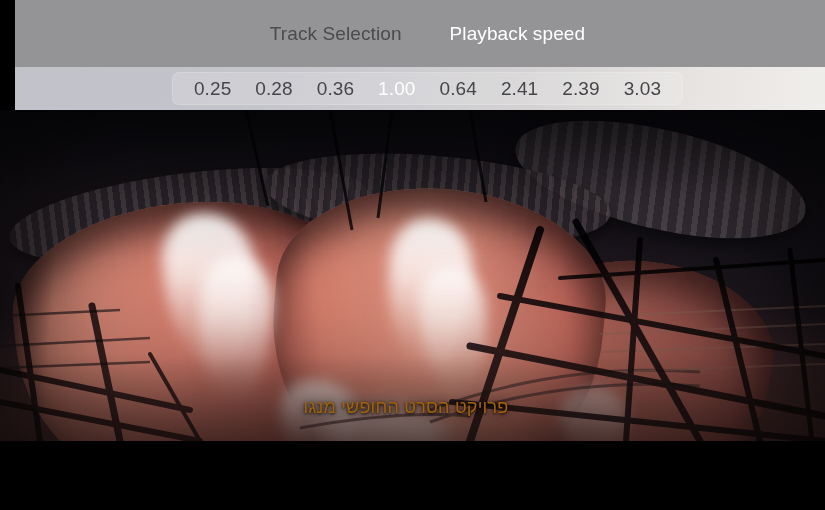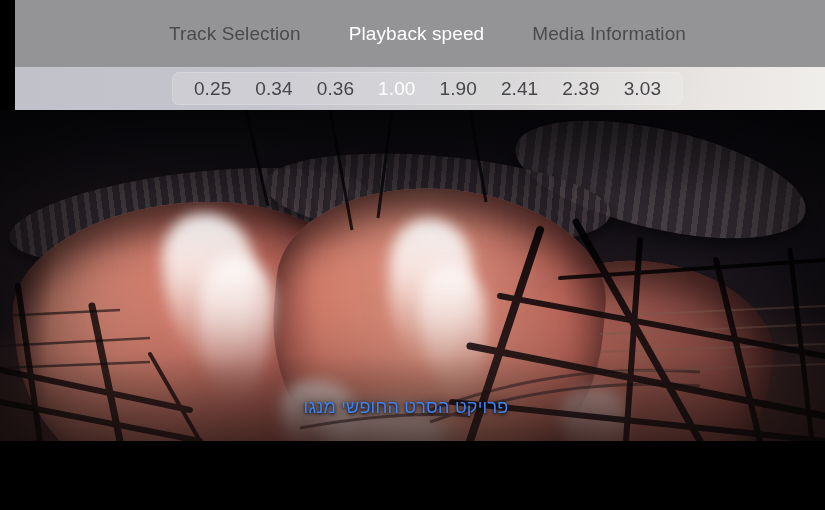--- a/index.html
+++ b/index.html
@@ -111,21 +111,21 @@
   
   #letterbox-bottom {
     position:absolute; left:0; top:441px; width:825px; height:69px; background:#000;
   }
 
   
   #subtitle {
     position:absolute;
     left:0; top:396px; width:812px;
     text-align:center;
-    color:#3b82f6;
+    color:#a16207;
     font-size:18px;
     line-height:22px;
     letter-spacing:.2px;
     direction:rtl;
     text-shadow:0 1px 3px rgba(0,0,0,.95), 0 0 8px rgba(0,0,0,.7);
     pointer-events:none;
   }
 
   
   #overlay-panel {
@@ -246,30 +246,29 @@
 
   <div id="letterbox-bottom"></div>
 
   <div id="subtitle">פרויקט הסרט החופשי מנגו</div>
 
   <div id="overlay-panel">
 
     <div id="tab-bar">
       <div class="tab">Track Selection</div>
       <div class="tab selected">Playback speed</div>
-      <div class="tab">Media Information</div>
     </div>
 
     <div id="speed-bar">
       <div id="speed-options">
         <div class="speed-opt">0.25</div>
-        <div class="speed-opt">0.34</div>
+        <div class="speed-opt">0.28</div>
         <div class="speed-opt">0.36</div>
         <div class="speed-opt selected">1.00</div>
-        <div class="speed-opt">1.90</div>
+        <div class="speed-opt">0.64</div>
         <div class="speed-opt">2.41</div>
         <div class="speed-opt">2.39</div>
         <div class="speed-opt">3.03</div>
       </div>
     </div>
 
   </div>
 </div>
 
 </body></html>

